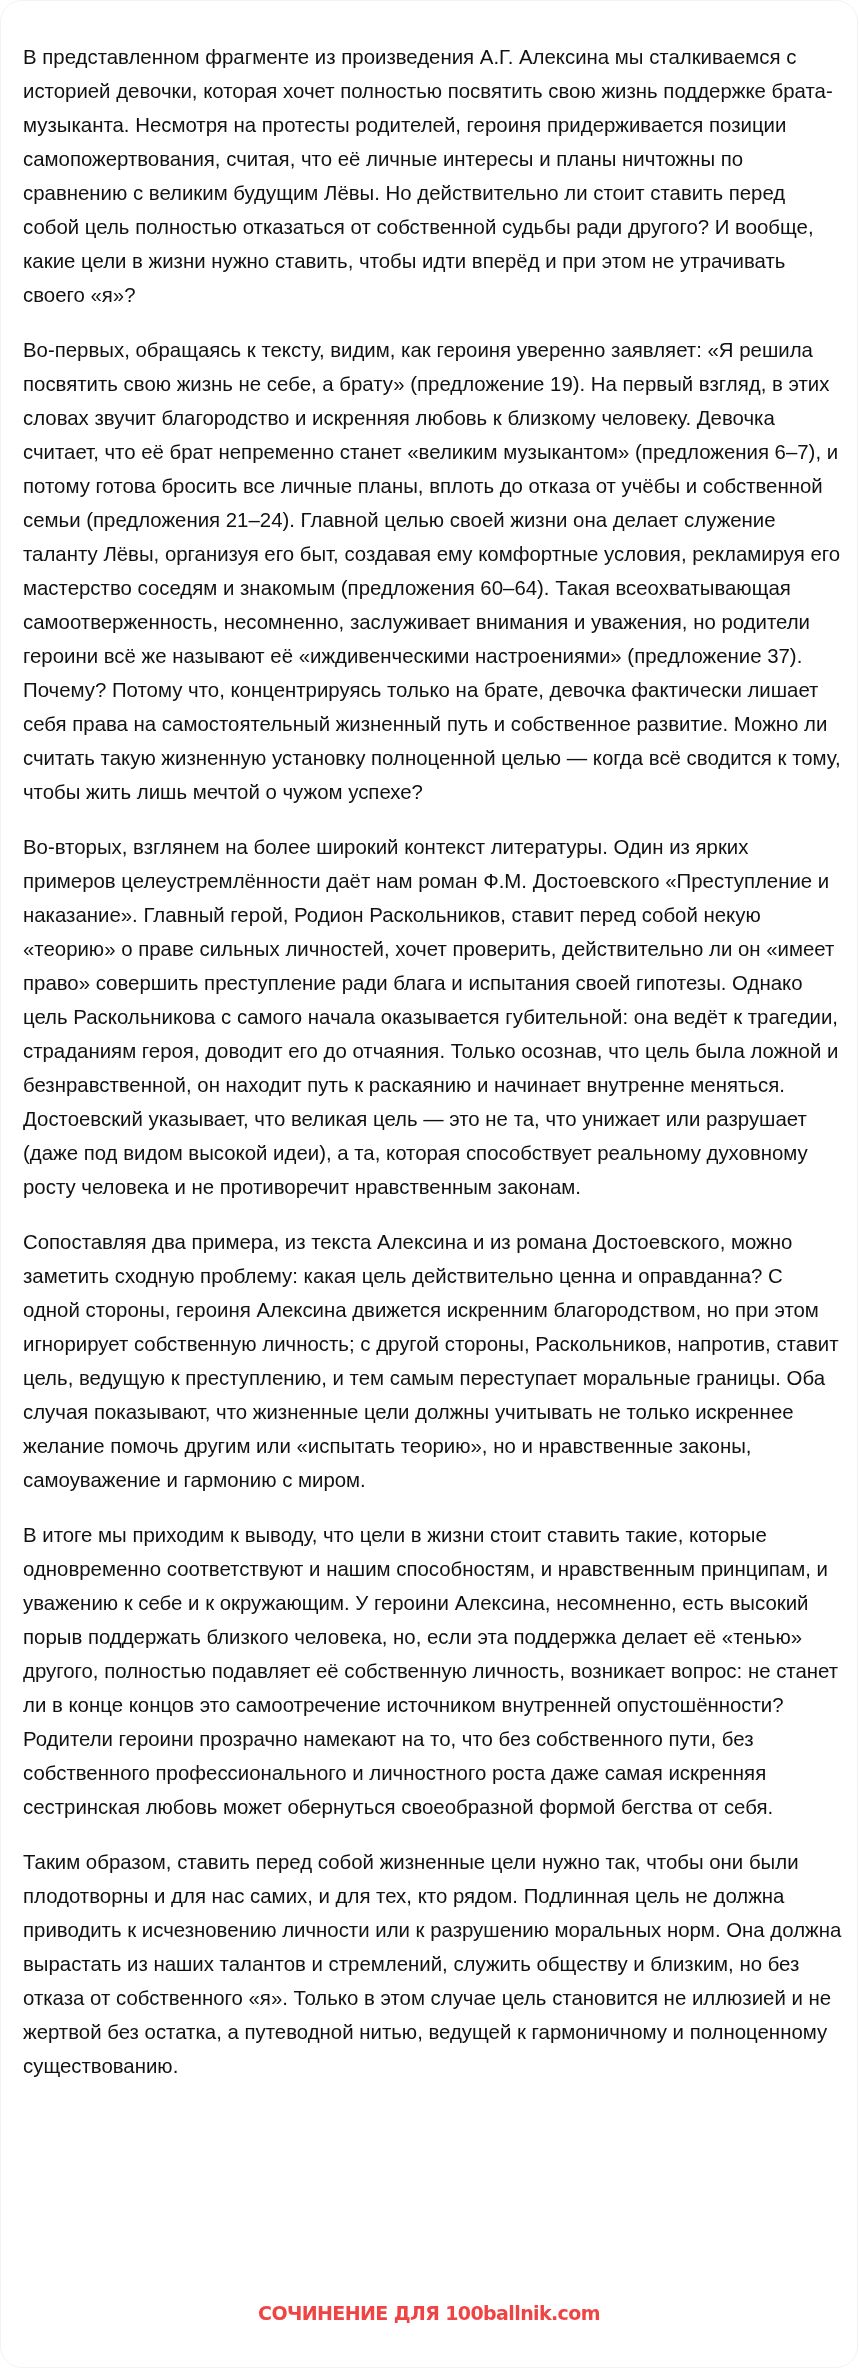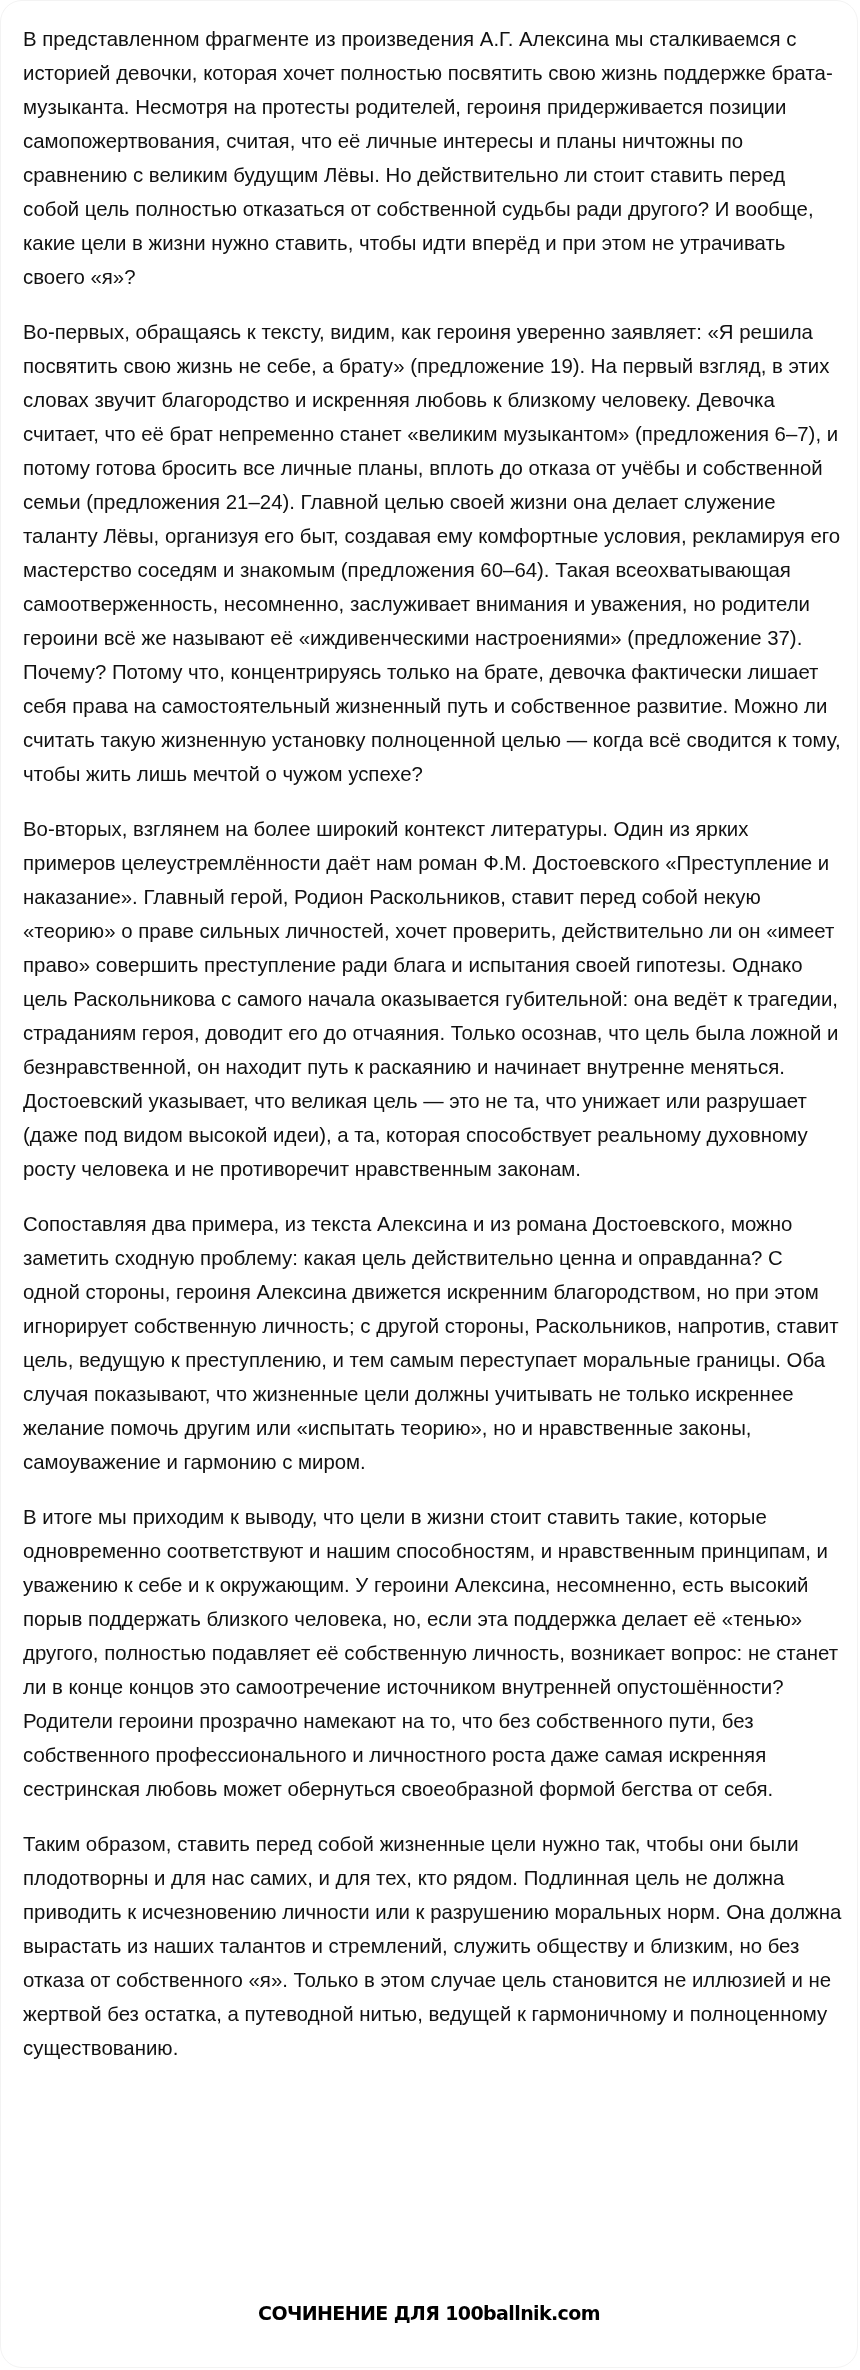--- a/index.html
+++ b/index.html
@@ -28,35 +28,35 @@
       position: absolute;
       left: 22px;
       top: 21px;
       width: 822px;
       font-family: "Liberation Sans", sans-serif;
       font-size: 20.4px;
       line-height: 34px;
       color: #111111;
     }
     .content p {
-      margin: 0 0 21px 0;
+      margin: 18px 0 21px 0;
       padding: 0;
     }
     .footer {
       position: absolute;
       left: 0;
       right: 0;
       top: 2298px;
       text-align: center;
       font-family: "DejaVu Sans", sans-serif;
       font-weight: bold;
       font-size: 19px;
       letter-spacing: -0.6px;
       line-height: 28px;
-      color: #000000;
+      color: #ef4444;
     }
   </style>
 </head>
 <body>
 
 <div class="card">
   <div class="content">
     <p>В представленном фрагменте из произведения А.Г. Алексина мы сталкиваемся с историей девочки, которая хочет полностью посвятить свою жизнь поддержке брата-музыканта. Несмотря на протесты родителей, героиня придерживается позиции самопожертвования, считая, что её личные интересы и планы ничтожны по сравнению с великим будущим Лёвы. Но действительно ли стоит ставить перед собой цель полностью отказаться от собственной судьбы ради другого? И вообще, какие цели в жизни нужно ставить, чтобы идти вперёд и при этом не утрачивать своего «я»?</p>
     <p>Во-первых, обращаясь к тексту, видим, как героиня уверенно заявляет: «Я решила посвятить свою жизнь не себе, а брату» (предложение 19). На первый взгляд, в этих словах звучит благородство и искренняя любовь к близкому человеку. Девочка считает, что её брат непременно станет «великим музыкантом» (предложения 6–7), и потому готова бросить все личные планы, вплоть до отказа от учёбы и собственной семьи (предложения 21–24). Главной целью своей жизни она делает служение таланту Лёвы, организуя его быт, создавая ему комфортные условия, рекламируя его мастерство соседям и знакомым (предложения 60–64). Такая всеохватывающая самоотверженность, несомненно, заслуживает внимания и уважения, но родители героини всё же называют её «иждивенческими настроениями» (предложение 37). Почему? Потому что, концентрируясь только на брате, девочка фактически лишает себя права на самостоятельный жизненный путь и собственное развитие. Можно ли считать такую жизненную установку полноценной целью — когда всё сводится к тому, чтобы жить лишь мечтой о чужом успехе?</p>
     <p>Во-вторых, взглянем на более широкий контекст литературы. Один из ярких примеров целеустремлённости даёт нам роман Ф.М. Достоевского «Преступление и наказание». Главный герой, Родион Раскольников, ставит перед собой некую «теорию» о праве сильных личностей, хочет проверить, действительно ли он «имеет право» совершить преступление ради блага и испытания своей гипотезы. Однако цель Раскольникова с самого начала оказывается губительной: она ведёт к трагедии, страданиям героя, доводит его до отчаяния. Только осознав, что цель была ложной и безнравственной, он находит путь к раскаянию и начинает внутренне меняться. Достоевский указывает, что великая цель — это не та, что унижает или разрушает (даже под видом высокой идеи), а та, которая способствует реальному духовному росту человека и не противоречит нравственным законам.</p>

